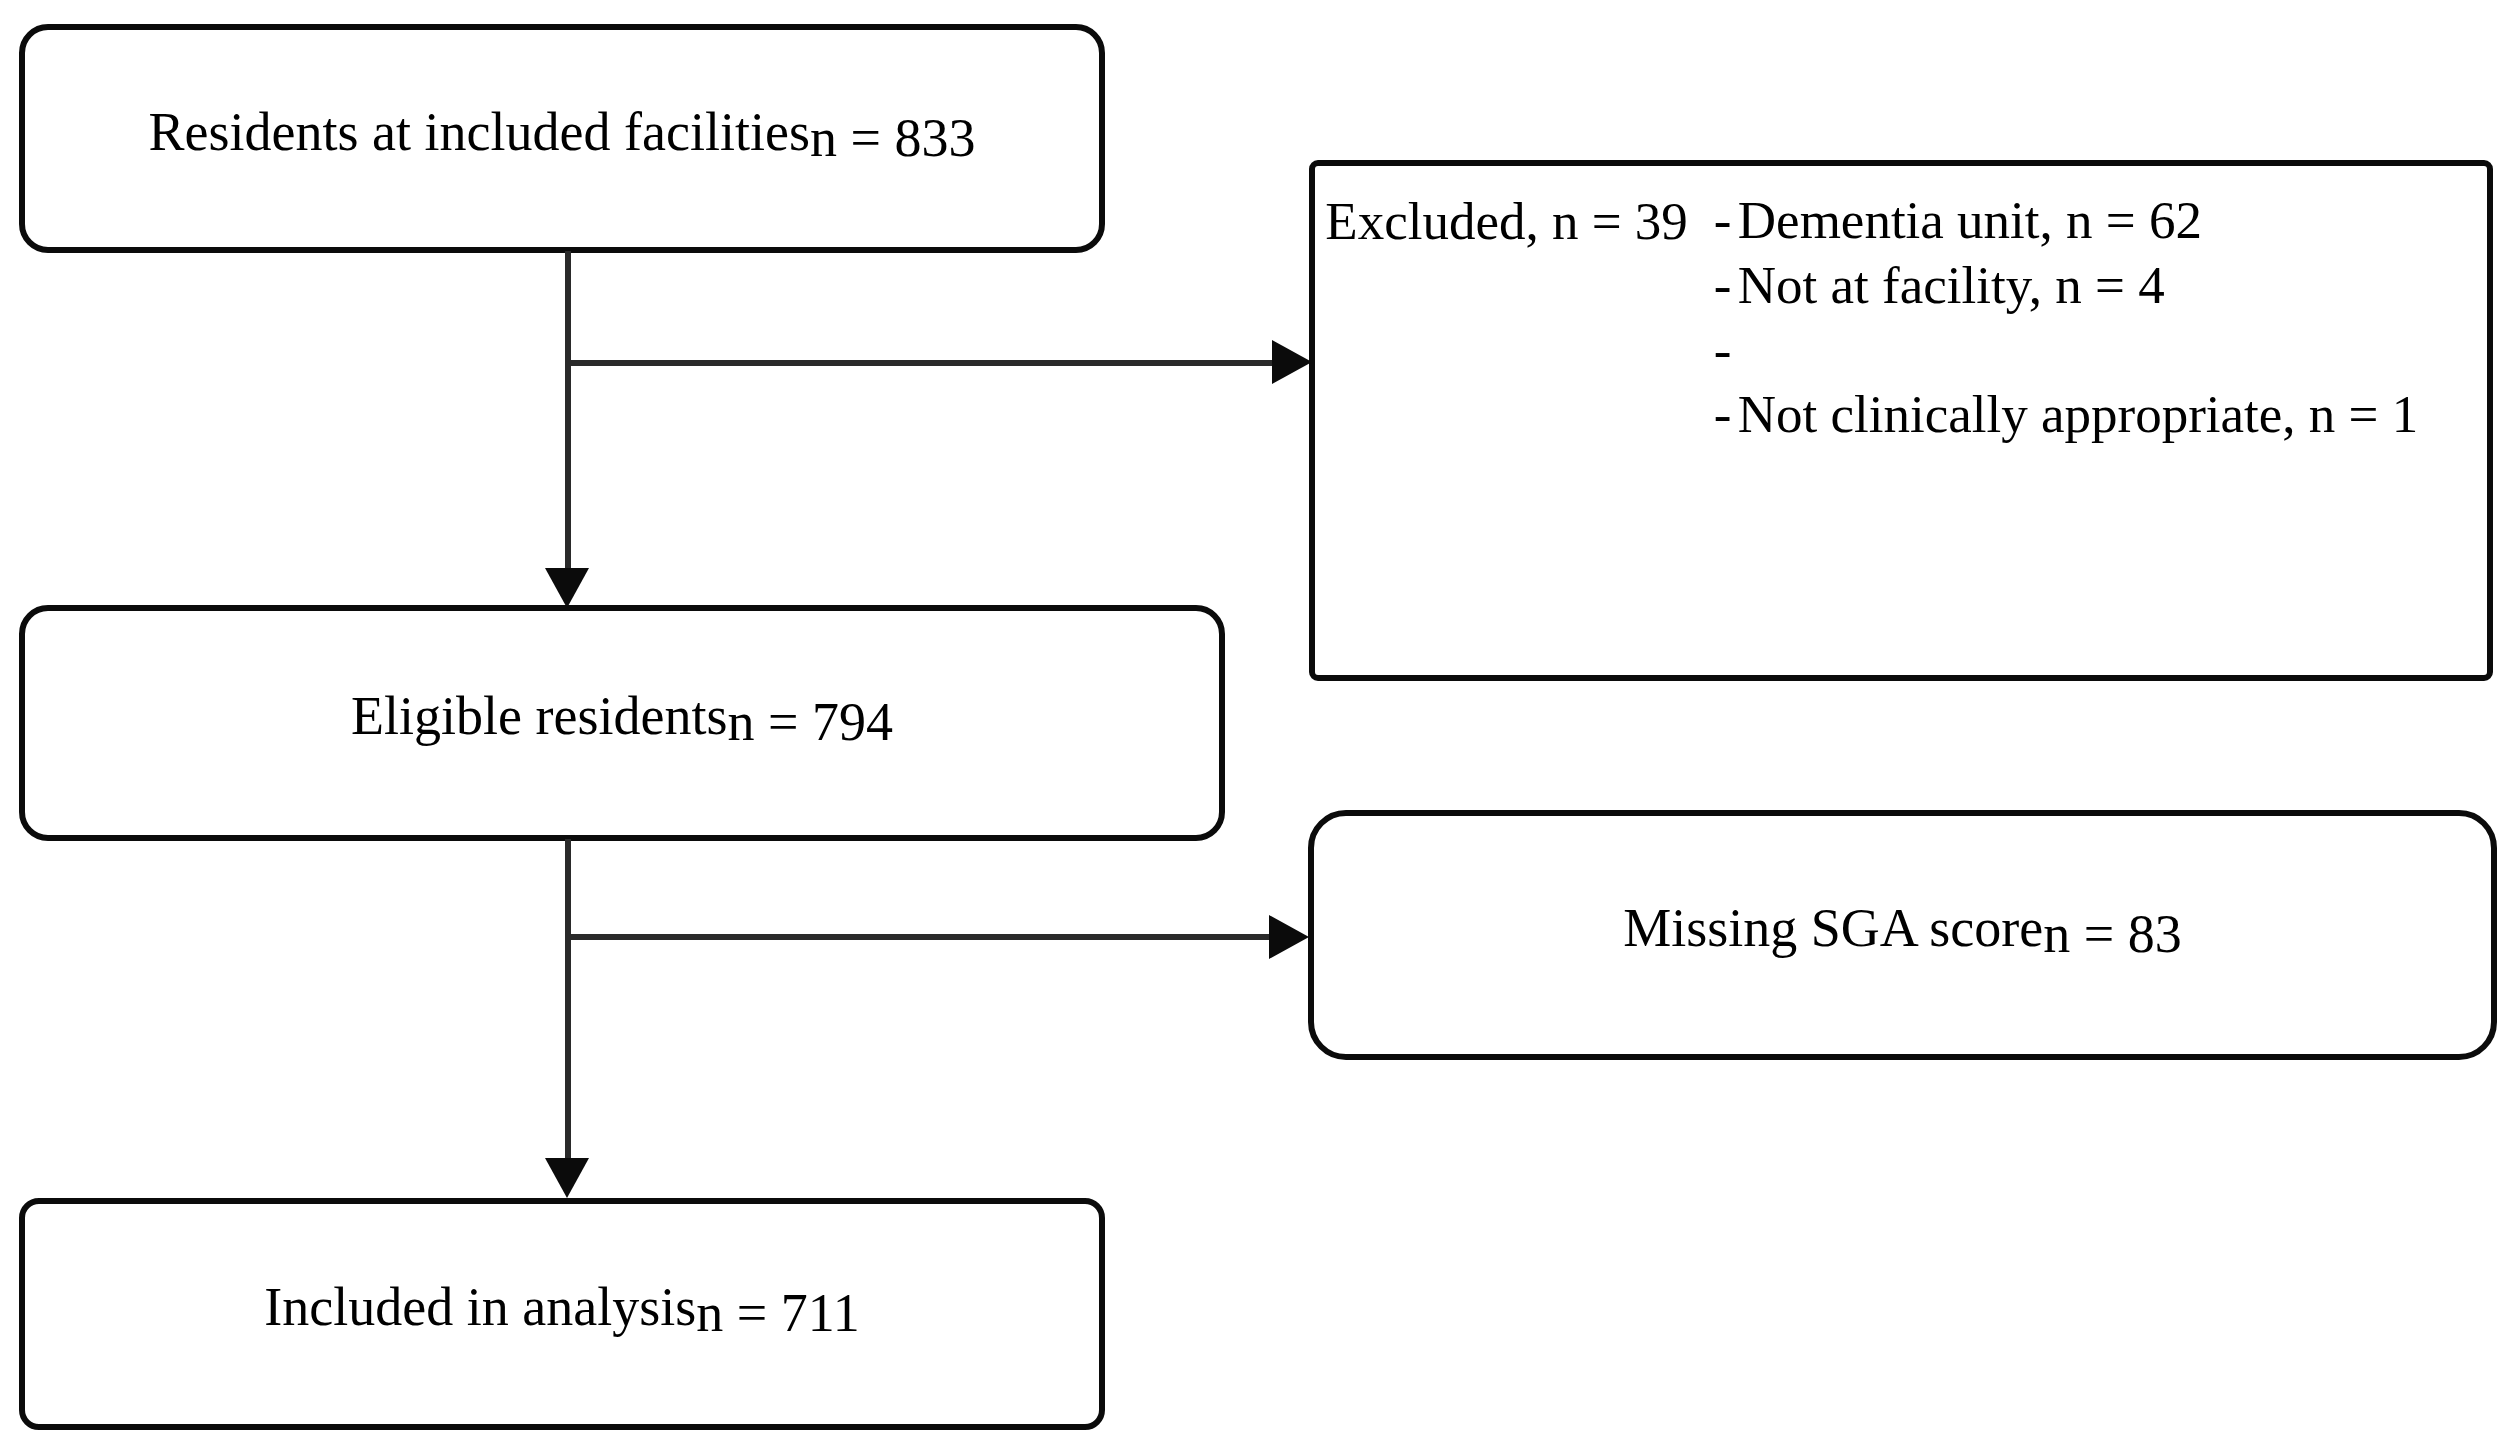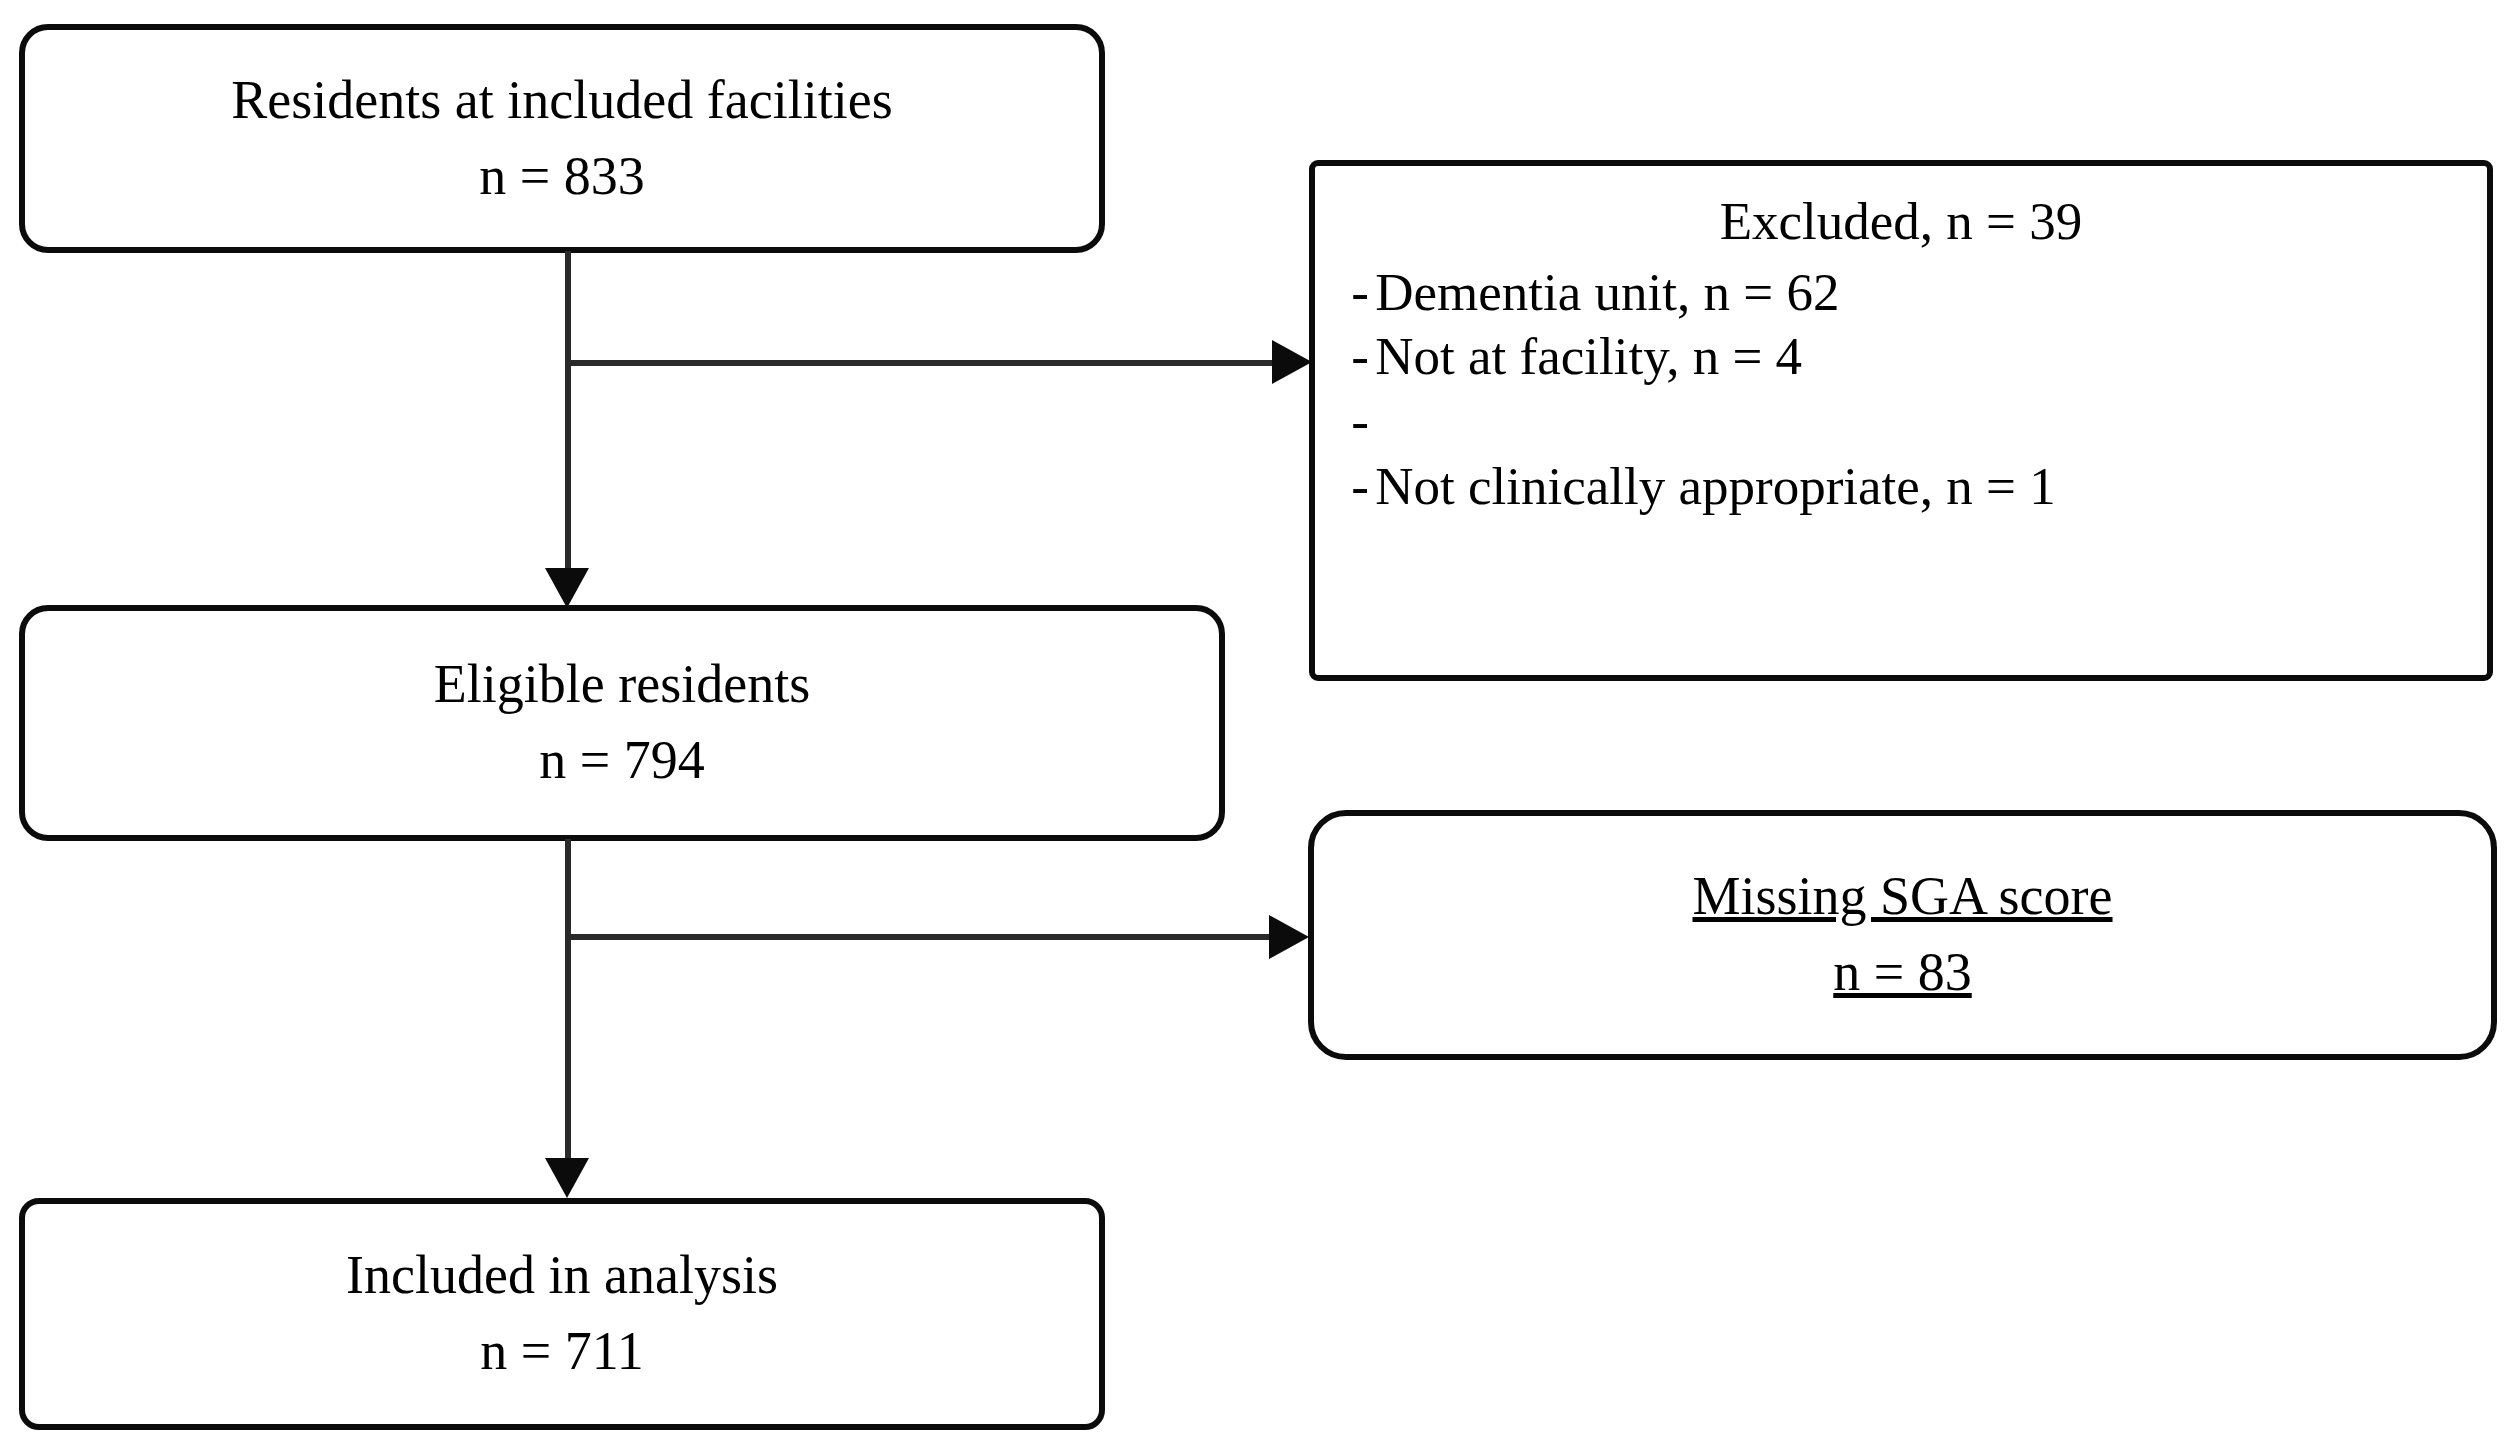--- a/index.html
+++ b/index.html
@@ -19,21 +19,21 @@
     background: #ffffff;
     overflow: hidden;
   }
   
   .node {
     position: absolute;
     box-sizing: border-box;
     background: #ffffff;
     border: 6px solid #0b0b0b;
     display: flex;
-    flex-direction: column;
+    flex-direction: row;
     align-items: center;
     justify-content: center;
     text-align: center;
     line-height: 1.18;
   }
   .node .line {
     display: block;
     white-space: nowrap;
   }
 
@@ -59,21 +59,20 @@
     border-radius: 20px;
     font-size: 54px;
   }
   #node-included .line-title { margin-bottom: 12px; }
 
   #node-missing {
     left: 1308px;  top: 810px;
     width: 1189px; height: 250px;
     border-radius: 38px;
     font-size: 54px;
-    text-decoration: underline;
   }
   #node-missing .line-title { margin-bottom: 12px; }
 
   #node-excluded {
     left: 1309px;  top: 160px;
     width: 1184px; height: 521px;
     border-radius: 9px;
     justify-content: flex-start;
     align-items: stretch;
     padding: 22.4px 10.3px 8.6px 10.3px;

